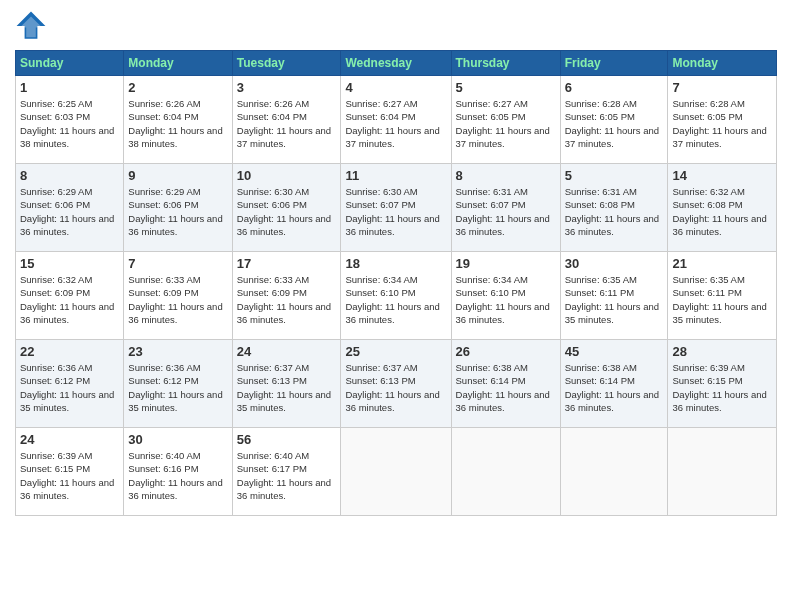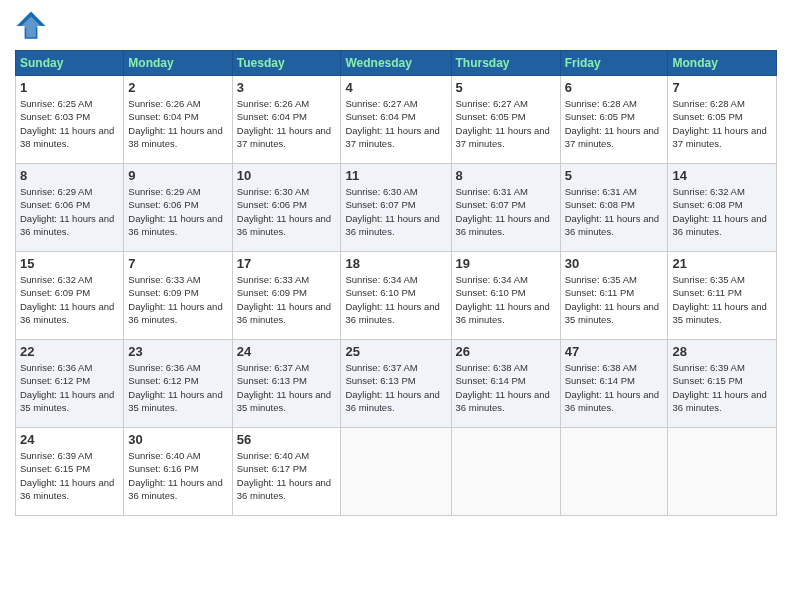--- a/index.html
+++ b/index.html
@@ -238,21 +238,21 @@
           </td>
           <td>
             <span class="day-num">25</span>
             <div class="day-info">Sunrise: 6:37 AM<br>Sunset: 6:13 PM<br>Daylight: 11 hours and 36 minutes.</div>
           </td>
           <td>
             <span class="day-num">26</span>
             <div class="day-info">Sunrise: 6:38 AM<br>Sunset: 6:14 PM<br>Daylight: 11 hours and 36 minutes.</div>
           </td>
           <td>
-            <span class="day-num">47</span>
+            <span class="day-num">45</span>
             <div class="day-info">Sunrise: 6:38 AM<br>Sunset: 6:14 PM<br>Daylight: 11 hours and 36 minutes.</div>
           </td>
           <td>
             <span class="day-num">28</span>
             <div class="day-info">Sunrise: 6:39 AM<br>Sunset: 6:15 PM<br>Daylight: 11 hours and 36 minutes.</div>
           </td>
         </tr>
         <tr>
           <td>
             <span class="day-num">24</span>

